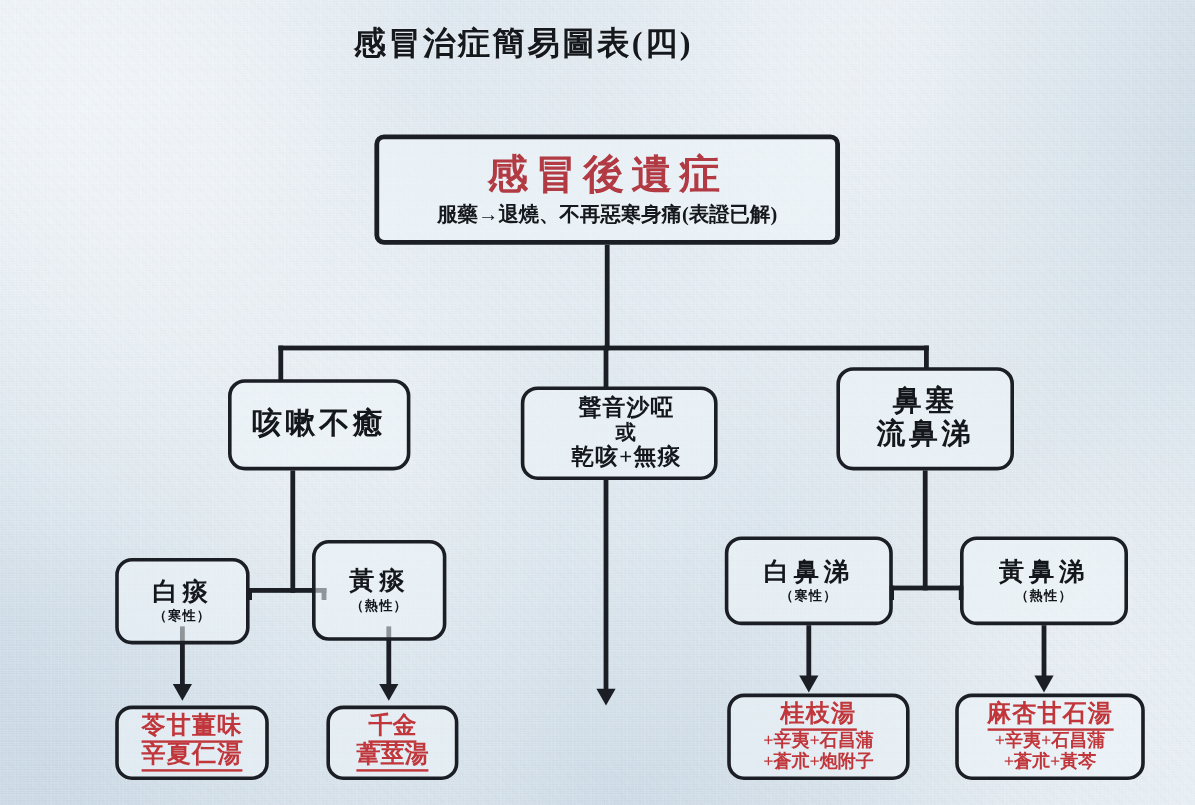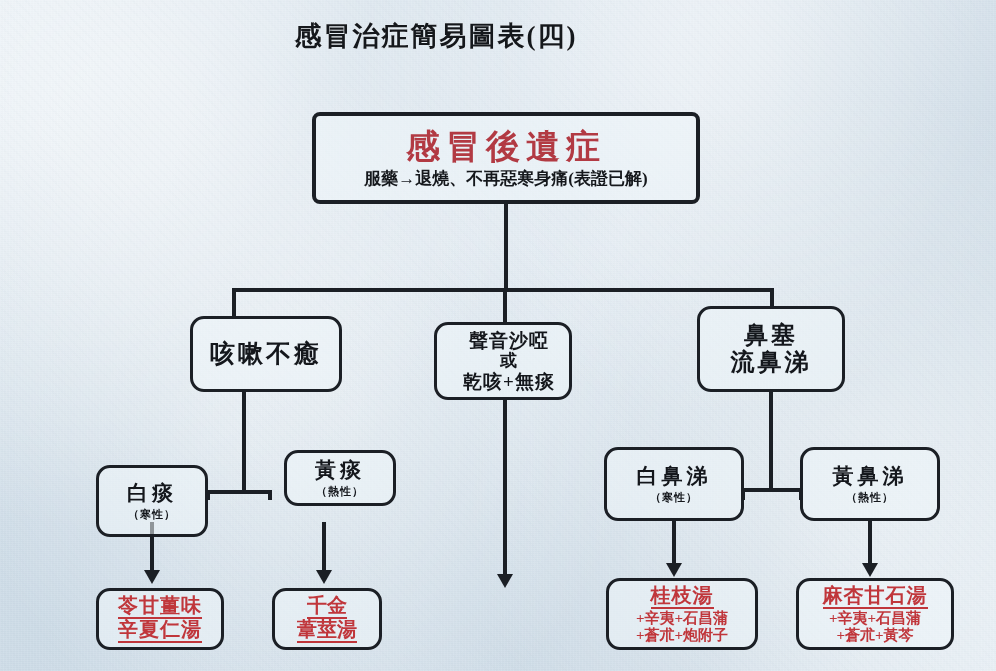--- a/index.html
+++ b/index.html
@@ -98,31 +98,31 @@
     color: #15181c;
     font-size: 17px;
     letter-spacing: 0px;
     font-weight: bold;
     white-space: nowrap;
   }
 
   
   .lvl2 { font-size: 25px; letter-spacing: 3px; }
   #node-cough   { left: 168px; top: 316px; width: 152px; height: 76px; margin-left: 22px; }
-  #node-voice   { left: 434px; top: 322px; width: 138px; height: 78px; font-size: 19px; letter-spacing: 1px; padding-left: 12px; }
+  #node-voice   { left: 434px; top: 322px; width: 164px; height: 78px; font-size: 19px; letter-spacing: 1px; padding-left: 12px; }
   #node-voice .ln { display: block; }
   #node-voice .ln-mid { font-size: 17px; }
   #node-nose    { left: 697px; top: 306px; width: 148px; height: 86px; font-size: 24px; letter-spacing: 3px; }
 
   
   .lvl3 { font-size: 21px; }
   .lvl3 .main { letter-spacing: 4px; }
   .lvl3 .paren { font-size: 11px; letter-spacing: 1px; margin-top: 2px; }
   #node-white-phlegm { left: 96px; top: 450px; width: 112px; height: 72px; margin-top: 15px; }
-  #node-yellow-phlegm{ left: 284px; top: 450px; width: 112px; height: 56px; }
+  #node-yellow-phlegm{ left: 260px; top: 450px; width: 112px; height: 84px; }
   #node-white-snot   { left: 604px; top: 447px; width: 140px; height: 74px; }
   #node-yellow-snot  { left: 800px; top: 447px; width: 140px; height: 74px; }
 
   
   .rx {
     border-color: #1b1f25;
     color: #c0363b;
     font-weight: bold;
   }
   .rx .rx-name {

